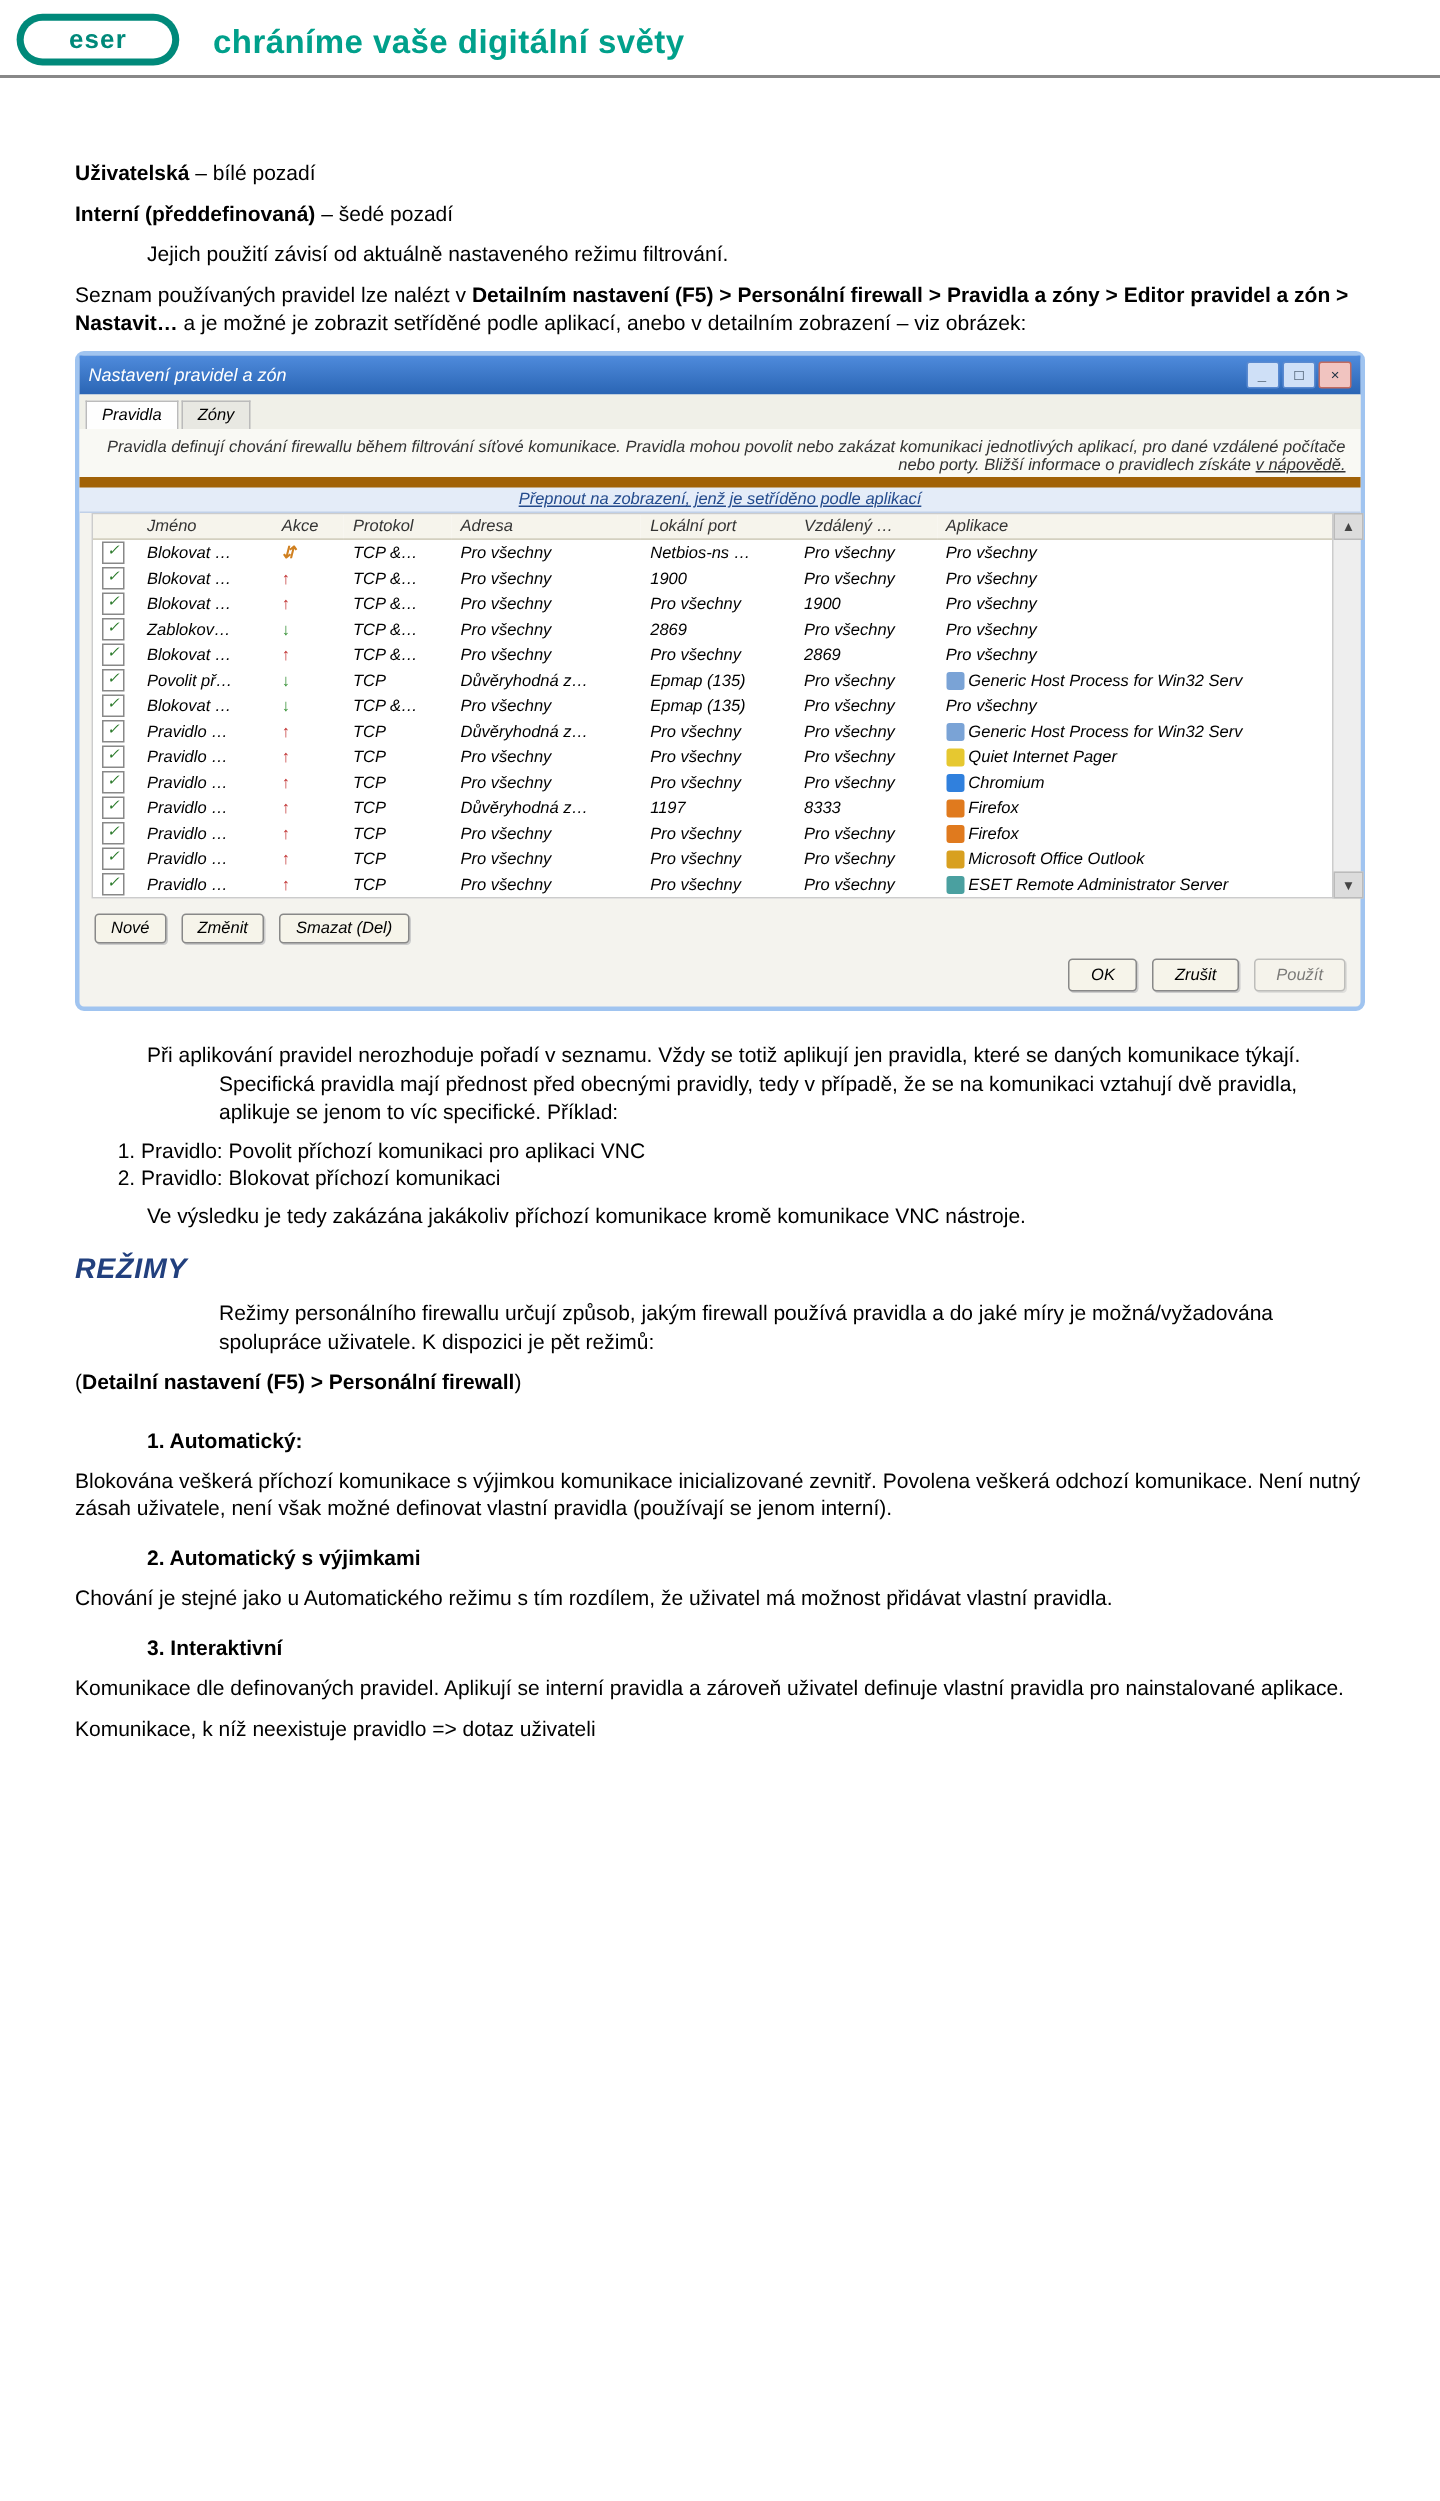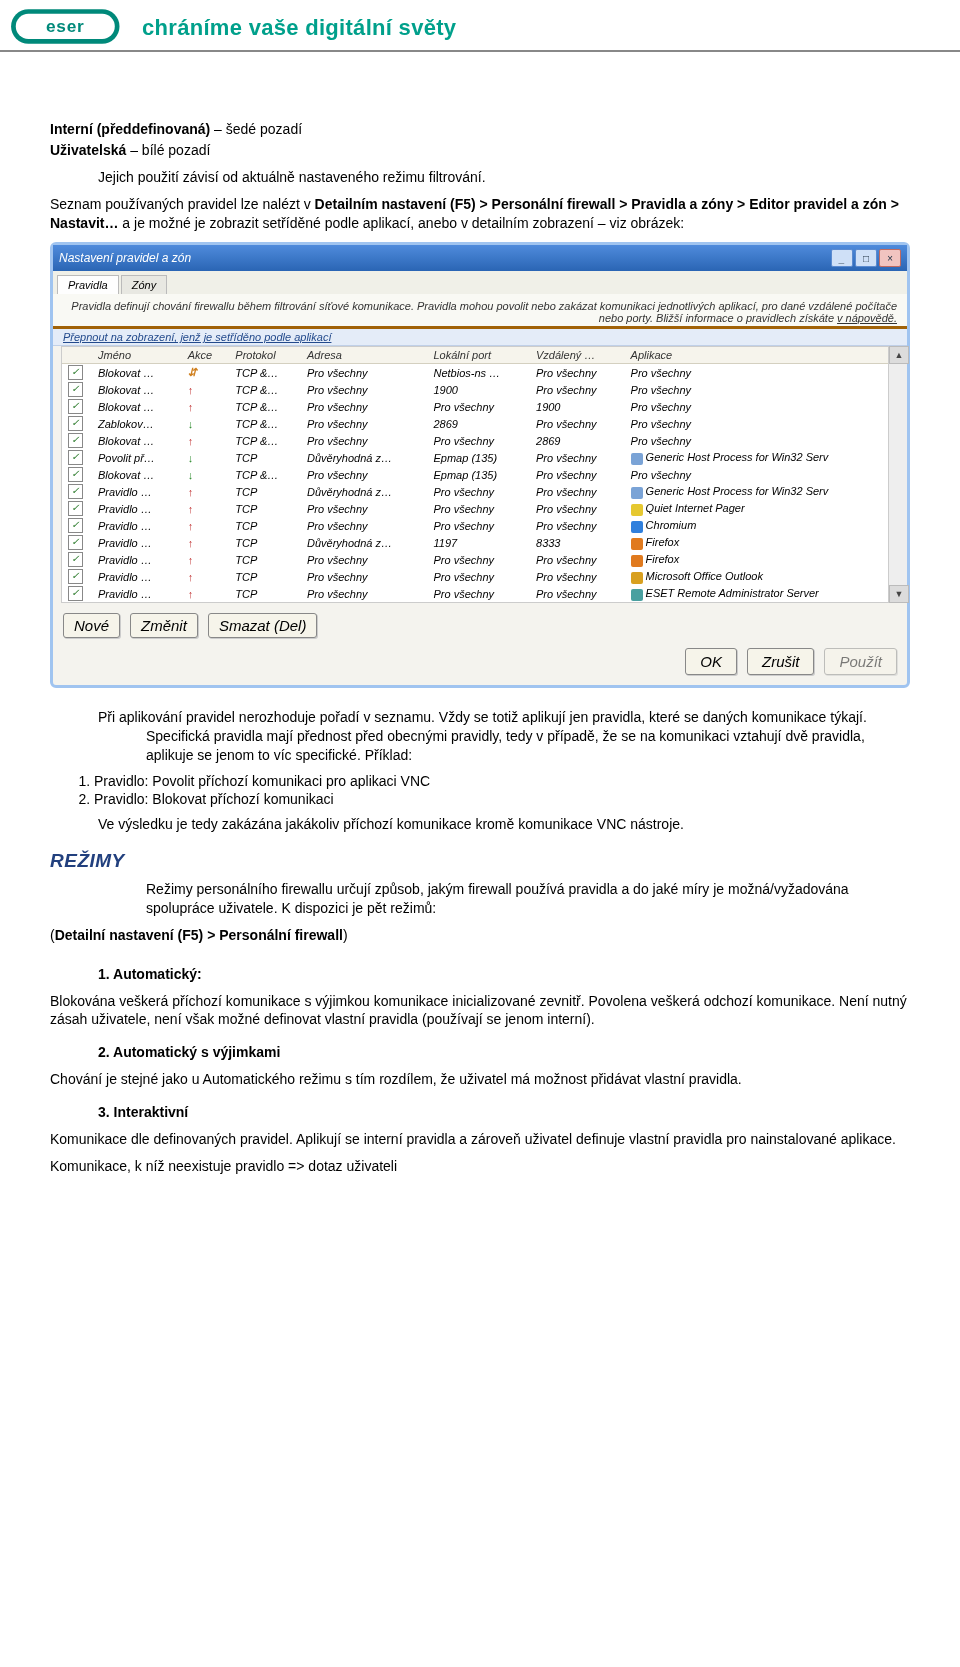--- a/index.html
+++ b/index.html
@@ -48,35 +48,35 @@
     font-size: 12px;
     align-items:center;
   }
   .winbtns{display:flex;gap:2px}
   .winbtn{width:20px;height:16px;background:#cfe0f7;border:1px solid #5a8ad0;border-radius:2px;display:flex;align-items:center;justify-content:center;font-size:10px;color:#234}
   .tabs { display:flex; padding:4px 4px 0 4px; background:#f0f0e8;}
   .tab { font-size:11px; padding:3px 10px; border:1px solid #bbb; border-bottom:none; background:#fefefe; margin-right:2px;}
   .tab.inactive{background:#e8e8e2;}
   .hinttxt { font-size:11px; padding:6px 10px 2px 10px; color:#333;background:#f9f9f4;text-align:right;}
   .hinttxt .ul{text-decoration:underline;}
-  .blueline{font-size:11px;background:#e4ecf8;color:#234a8c;padding:2px 10px;border-top:3px solid #a16207;border-bottom:1px solid #c0d0e8;}
+  .blueline{font-size:11px;background:#e4ecf8;color:#234a8c;padding:2px 10px;border-top:7px solid #a16207;border-bottom:1px solid #c0d0e8;text-align:center;}
   .blueline span{text-decoration:underline}
   .tblwrap{margin:0 8px;border:1px solid #ccc;background:#fff;}
   table.rules{width:100%;border-collapse:collapse;font-size:11px;padding-left:38px;}
   table.rules th{background:#f6f4ec;text-align:left;padding:2px 6px;border-bottom:1px solid #d4d0c0;font-weight:normal;color:#333;}
   table.rules td{padding:1px 6px;white-space:nowrap;}
   .chk{width:13px;height:13px;border:1px solid #888;display:inline-block;vertical-align:middle;background:#fff;text-align:center;line-height:11px;font-size:10px;color:#2a7a2a;}
   .arrow{font-weight:bold;}
   .ar-up{color:#c03030;}
   .ar-down{color:#2a8a2a;}
   .ar-both{color:#d08020;}
   .appico{display:inline-block;width:12px;height:12px;vertical-align:middle;margin-right:3px;border-radius:2px;}
   .btnbar{display:flex;gap:10px;padding:10px;}
   .btnbar .spacer{flex:1}
-  .wbtn{font-size:15px;padding:4px 14px;border:1px solid #888;background:#f6f4ea;border-radius:3px;box-shadow:1px 1px 0 #ccc;text-align:center;}
+  .wbtn{font-size:11px;padding:4px 14px;border:1px solid #888;background:#f6f4ea;border-radius:3px;box-shadow:1px 1px 0 #ccc;text-align:center;}
   .wbtn.small {padding:3px 10px;}
   .scrollhint{position:absolute;right:0;top:0;bottom:0;width:18px;background:#eee;border-left:1px solid #ccc;}
   .tblouter{position:relative;}
   .scrollarrow{position:absolute;width:18px;height:16px;background:#dcdcdc;border:1px solid #bbb;display:flex;align-items:center;justify-content:center;font-size:9px;color:#444}
 
   h2.section {
     font-size: 19px;
     color: #22407e;
     font-style: italic;
     font-weight: bold;
@@ -94,25 +94,25 @@
   <svg class="logo-svg" viewBox="0 0 150 56">
     <rect x="0" y="4" width="138" height="44" rx="22" fill="#00897a"></rect>
     <rect x="6" y="10" width="126" height="32" rx="16" fill="#fff"></rect>
     <text x="69" y="33" text-anchor="middle" font-family="Arial Black,Arial" font-weight="900" font-size="22" fill="#00897a" letter-spacing="1">eser</text>
   </svg>
   <div class="tagline">chráníme vaše digitální světy</div>
 </div>
 
 <div class="page">
 
+  <div class="para" style="margin-top:-6px">
+    <span class="bold">Uživatelská</span><span> – bílé pozadí</span>
+  </div>
   <div class="para">
     <span class="bold">Interní (předdefinovaná)</span><span> – šedé pozadí</span>
-  </div>
-  <div class="para" style="margin-top:-6px">
-    <span class="bold">Uživatelská</span><span> – bílé pozadí</span>
   </div>
 
   <div class="para" style="margin-left:48px">Jejich použití závisí od aktuálně nastaveného režimu filtrování.</div>
   <div class="para">
     <span>Seznam používaných pravidel lze nalézt v </span><span class="bold">Detailním nastavení (F5) &gt; Personální firewall &gt; Pravidla a zóny &gt; Editor pravidel a zón &gt; Nastavit…</span><span> a je možné je zobrazit setříděné podle aplikací, anebo v detailním zobrazení – viz obrázek:</span>
   </div>
 
   <div class="appwin">
     <div class="titlebar">
       <span>Nastavení pravidel a zón</span>

